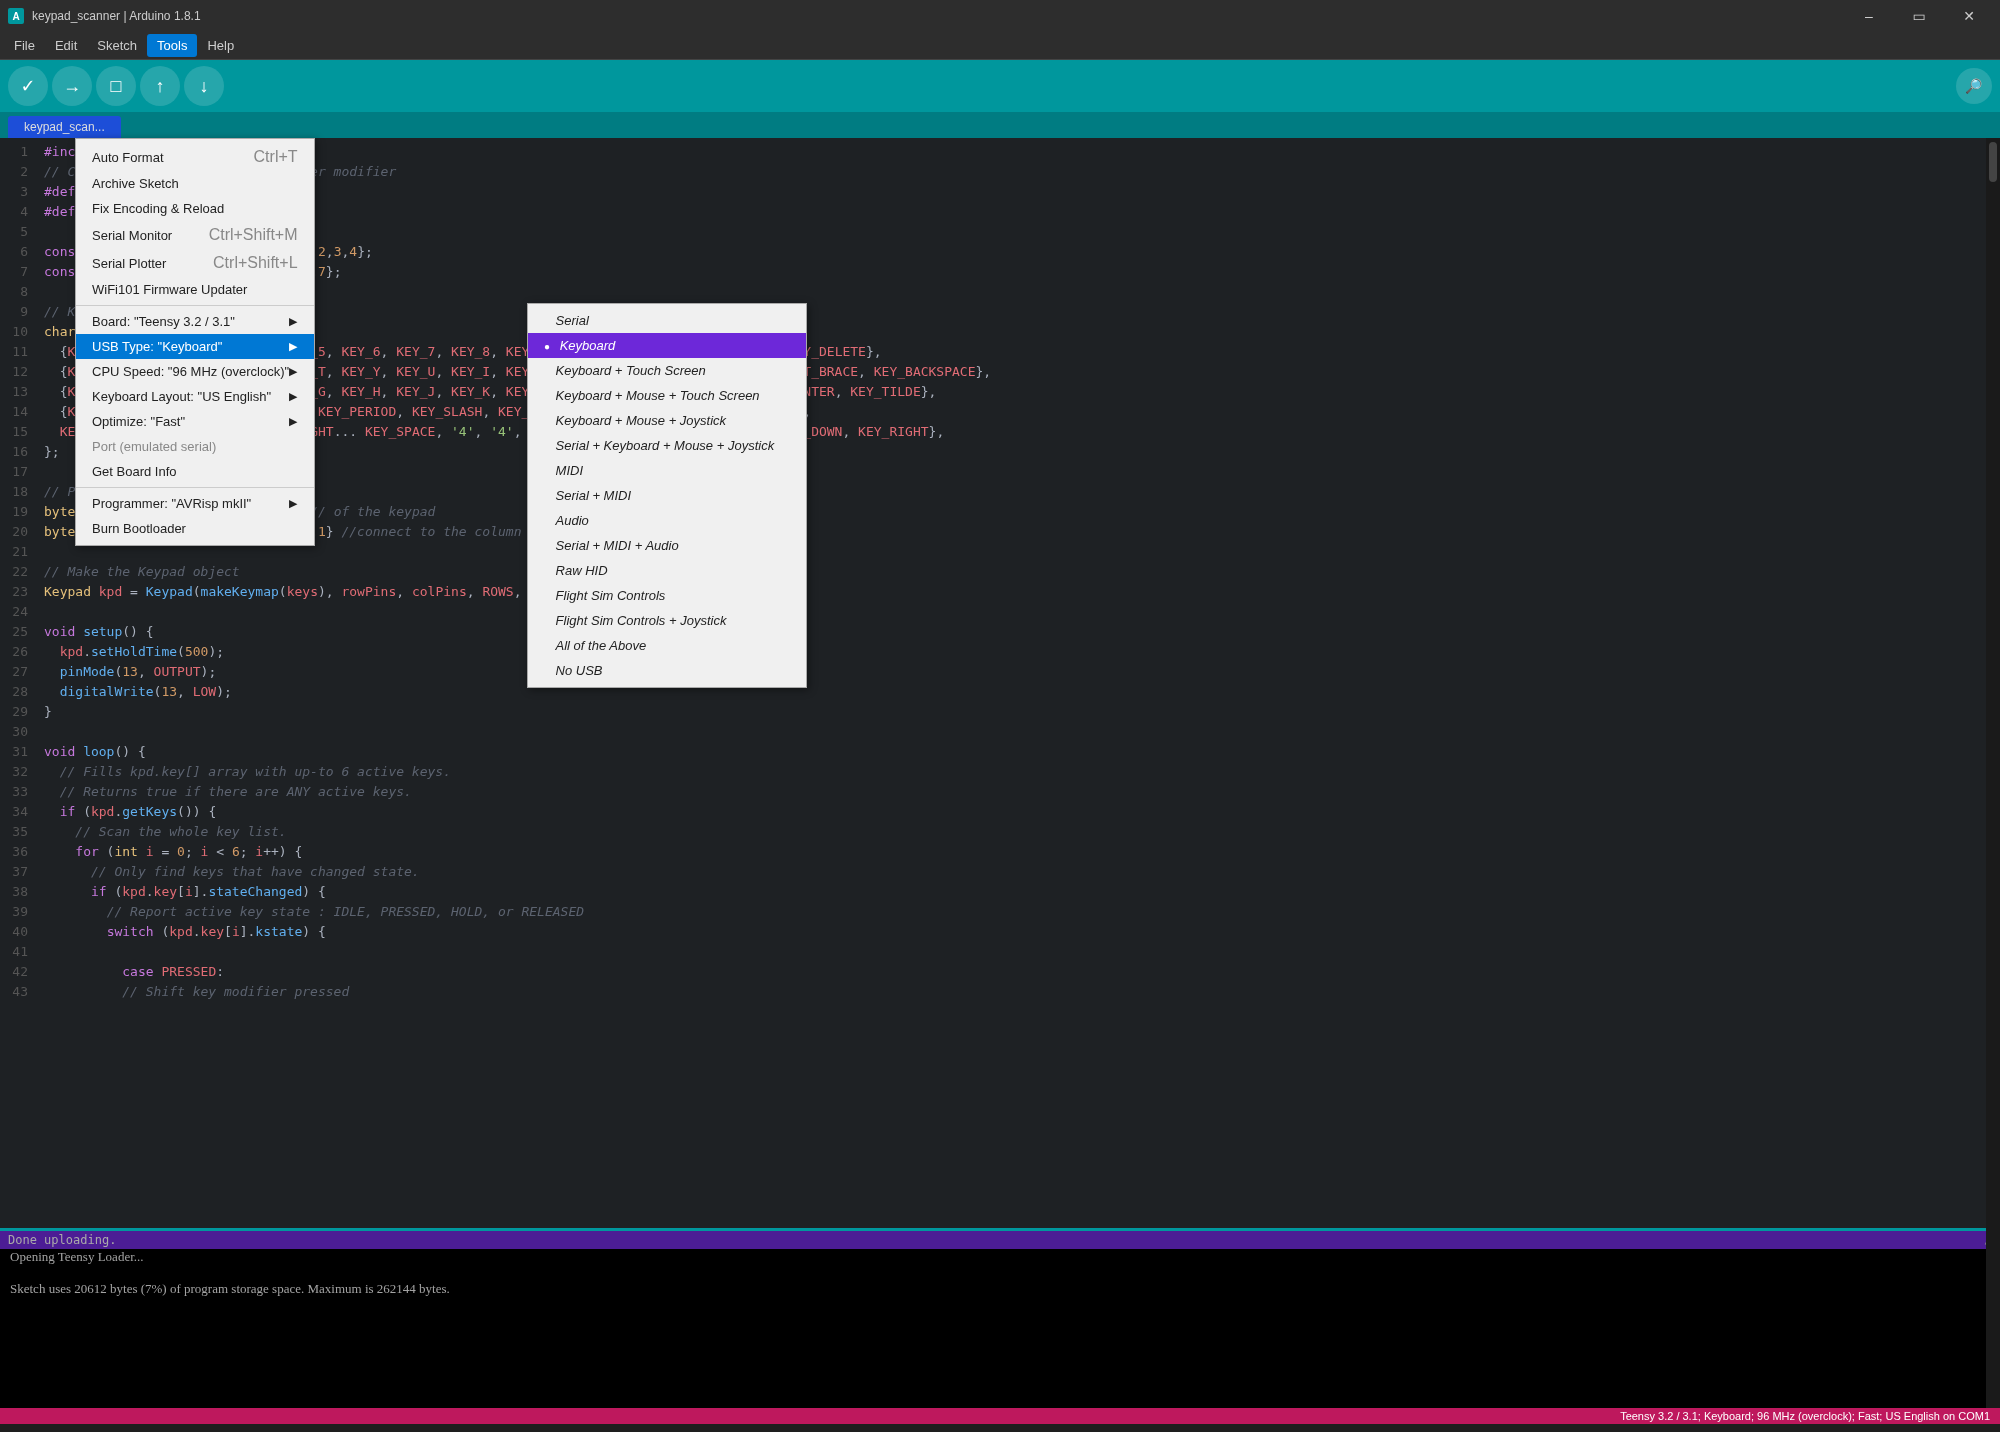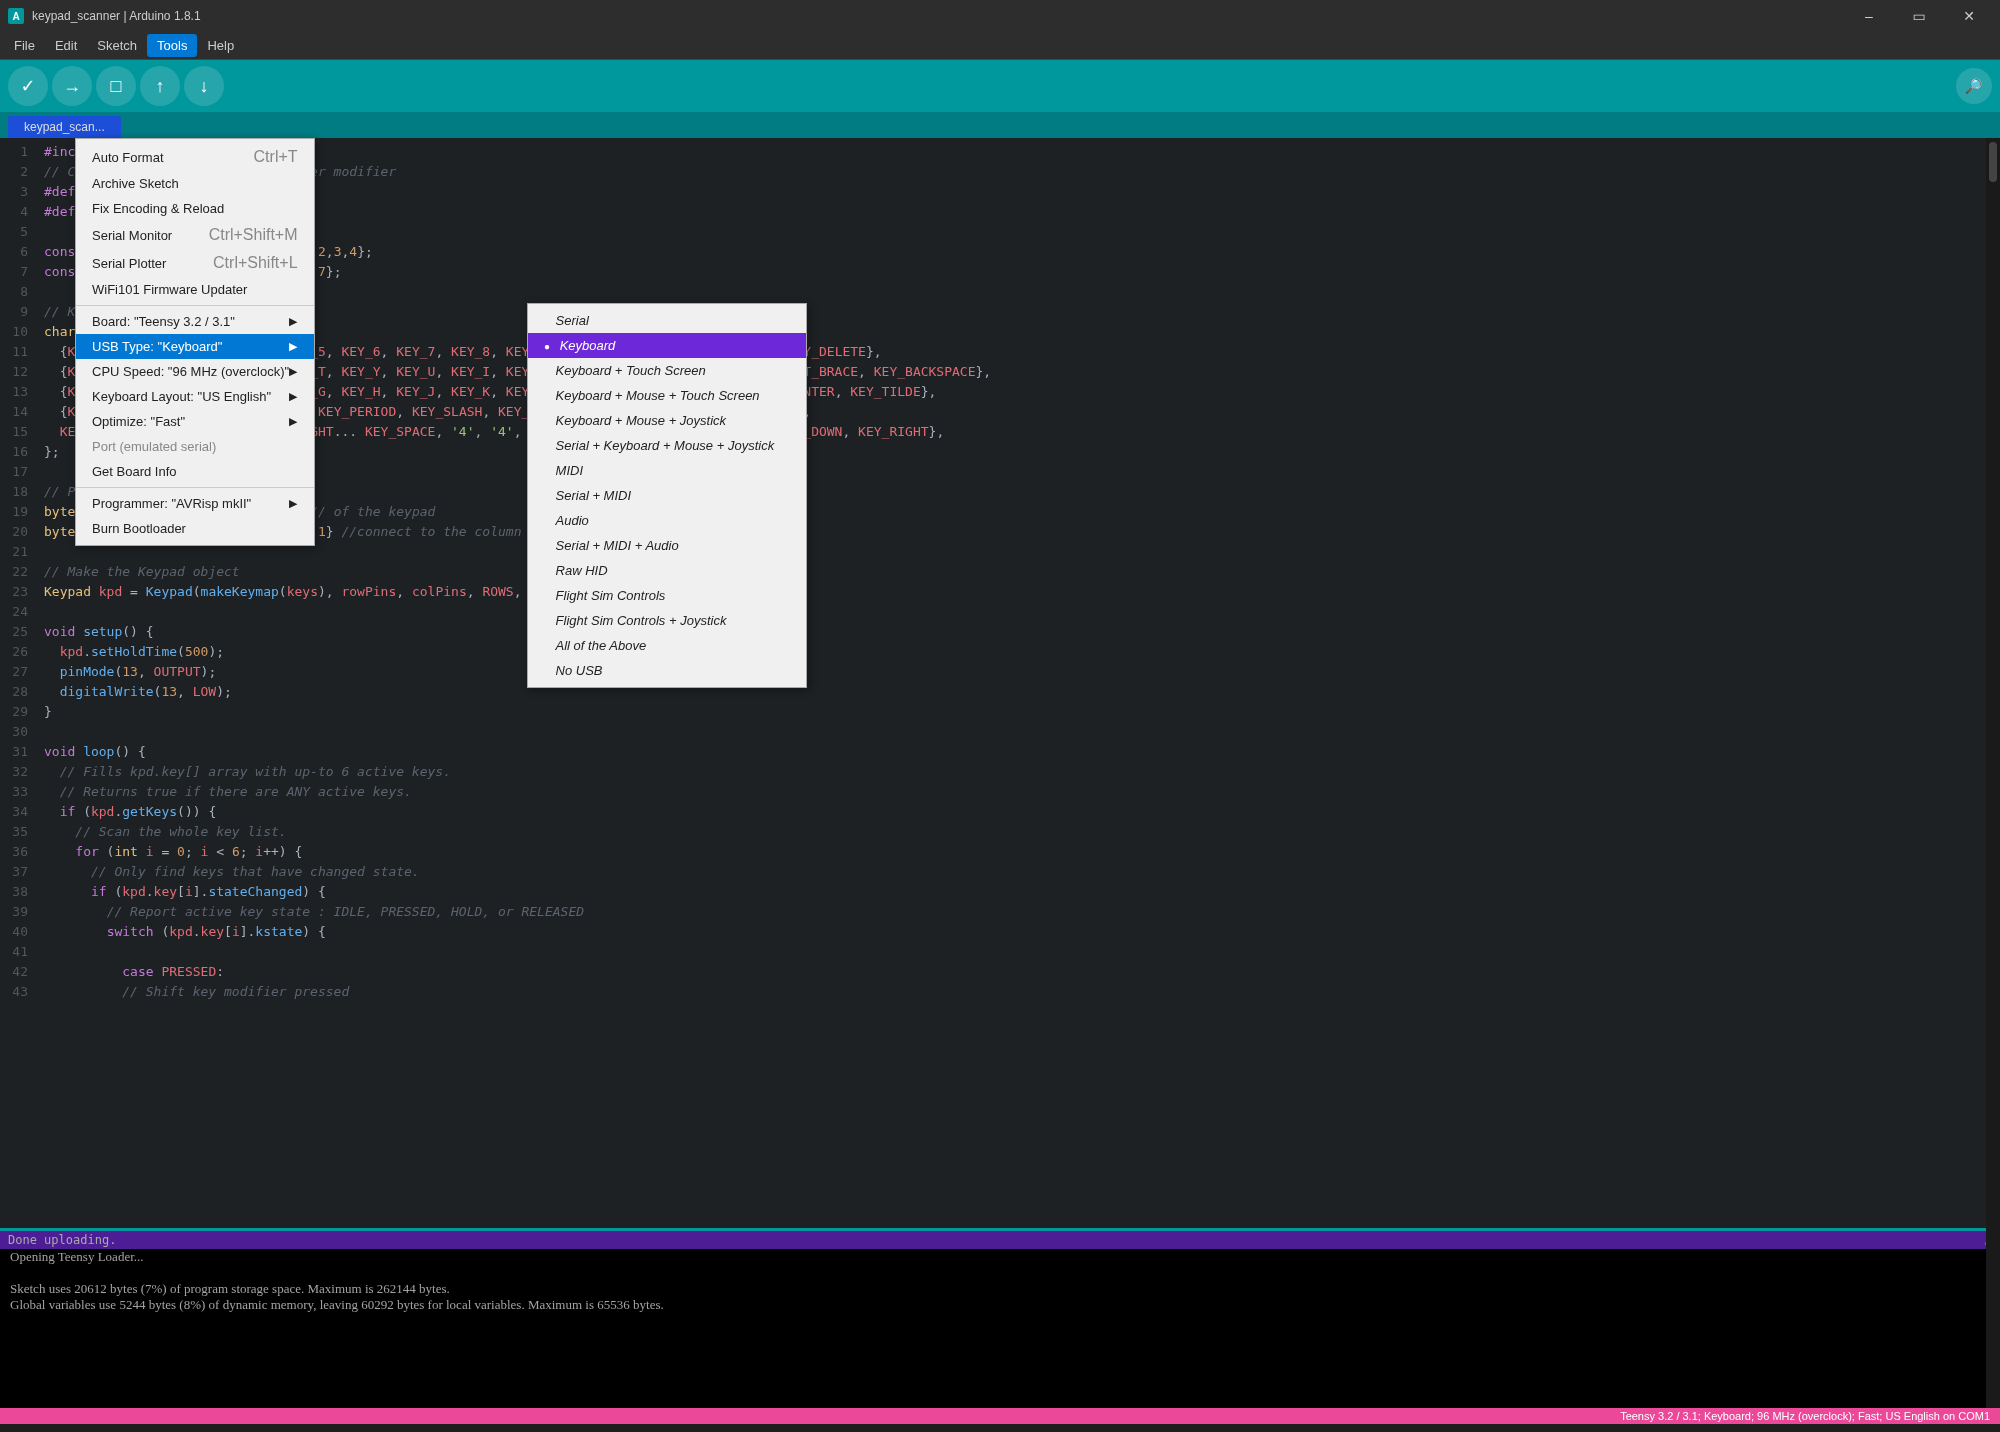--- a/index.html
+++ b/index.html
@@ -141,21 +141,21 @@
     .output-content {
       padding: 0 10px;
       flex: 1;
       color: #a3a3a3;
       font-family: Liberation Serif, serif;
     }
 
     
     .status-bar {
       height: 16px;
-      background: #ec4899;
+      background: #be185d;
       color: #fff;
       font-size: 11px;
       display: flex;
       align-items: center;
       padding: 0 10px;
       justify-content: flex-end;
     }
 
     
     .dropdown-container {
@@ -431,21 +431,20 @@
 
   <div class="output-panel">
     <div class="output-header">
       <span>Done uploading.</span>
       <div style="cursor:pointer; color:#888;">▲</div>
     </div>
     <div class="output-content">
       <div>Opening Teensy Loader...</div>
       <div>&nbsp;</div>
       <div>Sketch uses 20612 bytes (7%) of program storage space. Maximum is 262144 bytes.</div>
-      <div>Global variables use 5244 bytes (8%) of dynamic memory, leaving 60292 bytes for local variables. Maximum is 65536 bytes.</div>
     </div>
     <div style="width:14px; background:#1a1a1a; position:absolute; right:0; bottom:0; top:0; margin-top:auto;">
       <div style="width:8px; height:40px; background:#444; border-radius:4px; margin: 4px auto;"></div>
     </div>
   </div>
 </div>
 
 <div class="status-bar">
   <span>Teensy 3.2 / 3.1; Keyboard; 96 MHz (overclock); Fast; US English on COM1</span>
 </div>

